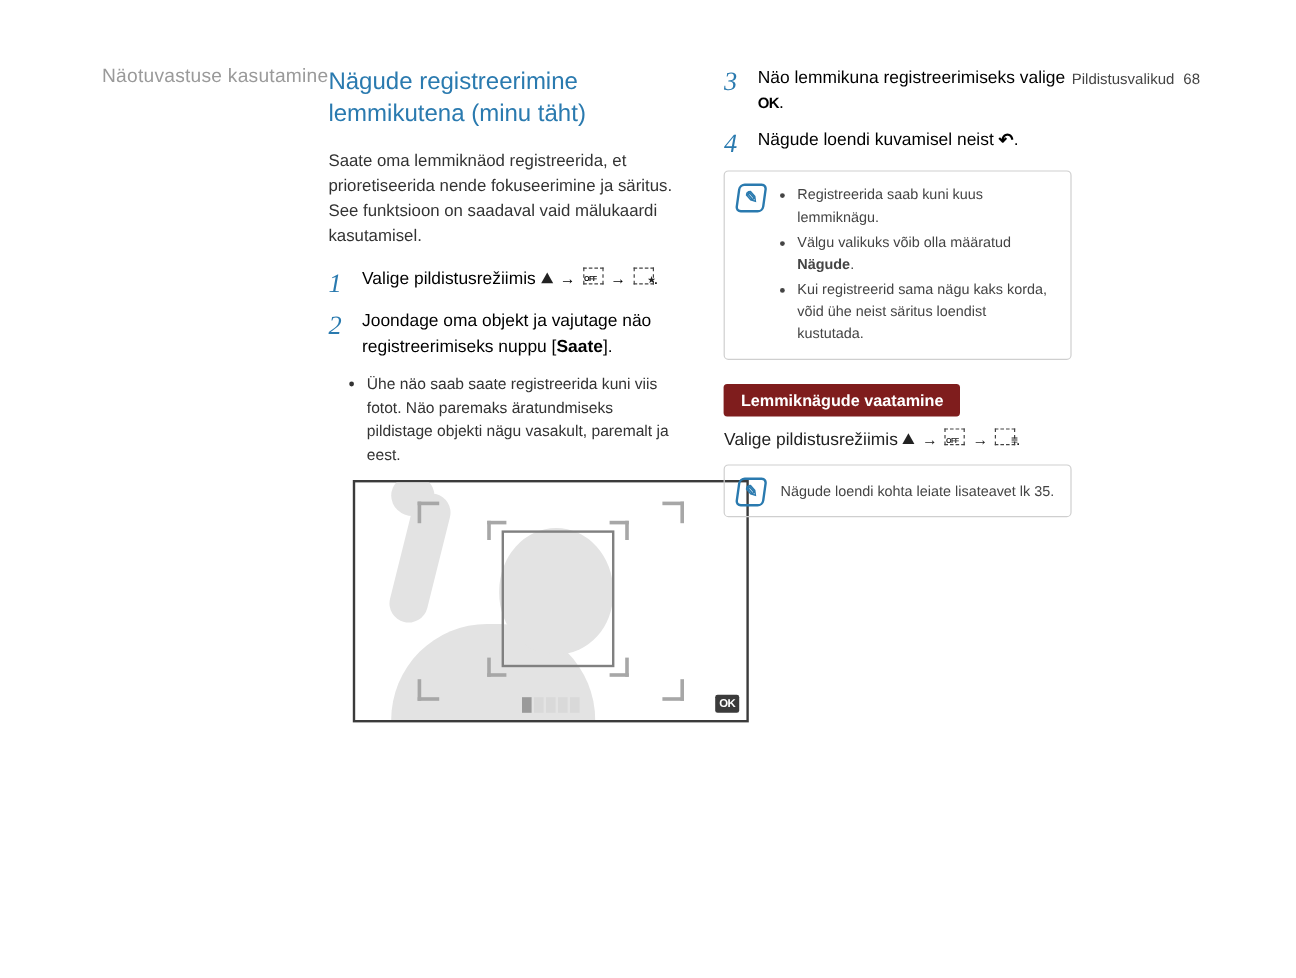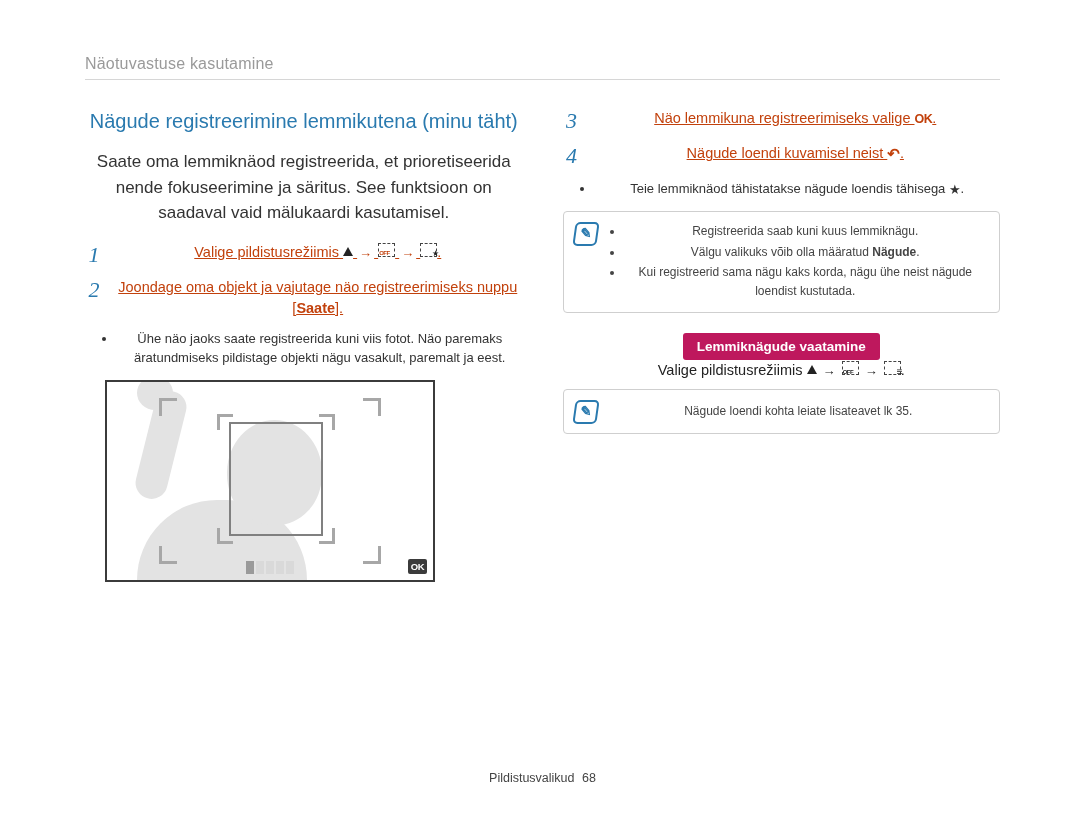--- a/index.html
+++ b/index.html
@@ -1,26 +1,26 @@
 <!DOCTYPE html>
 <html><head>
 <meta charset="utf-8">
 <style>
   * { box-sizing: border-box; margin: 0; padding: 0; }
   html, body { width: 1080px; height: 815px; background: #fff; font-family: Arial, Helvetica, sans-serif; color: #222; }
-  .page { padding: 55px 80px 30px 85px; display: flex; flex-direction: column; height: 100%; }
+  .page { padding: 55px 80px 30px 85px; display: flex; flex-direction: row; height: 100%; }
   .header-title { font-size: 16px; color: #9a9a9a; margin-bottom: 6px; letter-spacing: 0.2px; }
   .hr { border: none; border-top: 1px solid #d6d6d6; margin-bottom: 28px; }
   .columns { display: flex; gap: 40px; flex: 1; }
-  .col { flex: 1; min-width: 0; text-align: center; }
+  .col { flex: 1; min-width: 0; }
   .section-heading { color: #2a7aaf; font-size: 20px; font-weight: 400; line-height: 1.35; margin-bottom: 14px; }
-  .body-text { font-size: 17px; line-height: 1.5; color: #333; margin-bottom: 16px; }
+  .body-text { font-size: 14px; line-height: 1.5; color: #333; margin-bottom: 16px; }
   .step-row { display: flex; gap: 10px; margin-bottom: 10px; }
   .step-num { color: #2a7aaf; font-size: 22px; font-style: italic; font-weight: 400; min-width: 18px; line-height: 1.15; font-family: Georgia, 'Times New Roman', serif; }
-  .step-body { flex: 1; font-size: 14.5px; line-height: 1.45; color: #c2410c; text-decoration: underline; }
+  .step-body { flex: 1; font-size: 14.5px; line-height: 1.45; color: #000000; }
   .step-body b { font-weight: 700; }
   .sub-bullets { list-style: disc; padding-left: 32px; margin-top: 4px; margin-bottom: 12px; }
   .sub-bullets li { font-size: 13px; line-height: 1.5; color: #333; margin-bottom: 2px; }
   .icon-up { width:0; height:0; border-left:5px solid transparent; border-right:5px solid transparent; border-bottom:9px solid #222; display:inline-block; vertical-align: 1px; }
   .arrow { display:inline-block; font-size: 13px; padding: 0 2px; }
   .icon-face-off { display:inline-block; font-size: 12px; position: relative; width:17px; height:14px; }
   .icon-face-off::before { content:""; position:absolute; inset:0; border:1px dashed #444; }
   .icon-face-off::after { content:"OFF"; position:absolute; left:1px; bottom:-1px; font-size:6px; font-weight:700; letter-spacing:-0.5px; }
   .icon-face-star { display:inline-block; width:17px; height:14px; position:relative; }
   .icon-face-star::before { content:""; position:absolute; inset:0; border:1px dashed #444; }
@@ -52,21 +52,21 @@
   .face-frame-inner { position:absolute; top:40px; left:122px; width:94px; height:114px; border:2px solid #808080; }
   .progress { position:absolute; bottom:6px; left:50%; transform:translateX(-50%); display:flex; gap:2px; }
   .progress span { width:8px; height:13px; background:#d9d9d9; }
   .progress span:first-child { background:#9a9a9a; }
   .ok-chip { position:absolute; right:6px; bottom:6px; font-size:9.5px; font-weight:700; background:#3b3b3b; color:#fff; padding:2px 3px; border-radius:2px; letter-spacing:-0.5px; }
   .note-box { border:1px solid #cfcfcf; border-radius:4px; padding:10px 12px 10px 46px; position:relative; font-size:12px; line-height:1.55; color:#444; margin: 8px 0 20px 0; }
   .note-icon { position:absolute; left:10px; top:10px; width:24px; height:24px; border:2px solid #2a7aaf; border-radius:5px; color:#2a7aaf; display:flex; align-items:center; justify-content:center; font-weight:700; font-size:14px; transform:skewX(-8deg); }
   .note-box ul { list-style: disc; padding-left: 14px; }
   .note-box ul li { margin-bottom:2px; }
   .note-single { padding:12px 12px 12px 46px; }
-  .sub-heading-bar { display:inline-block; background:#be185d; color:#fff; font-size:13.5px; font-weight:700; padding:6px 14px; border-radius:3px; }
+  .sub-heading-bar { display:inline-block; background:#7f1d1d; color:#fff; font-size:13.5px; font-weight:700; padding:6px 14px; border-radius:3px; margin-bottom:10px; }
   .plain-line { font-size:14.5px; line-height:1.45; color:#222; margin-bottom:4px; }
   .footer { text-align:center; font-size:12.5px; color:#444; padding-top:4px; }
   .footer .pg { margin-left:4px; }
 </style>
 </head>
 <body>
 
 <div class="page">
   <div class="header-title">Näotuvastuse kasutamine</div>
   <hr class="hr">
@@ -89,21 +89,21 @@
         </div>
       </div>
 
       <div class="step-row">
         <div class="step-num">2</div>
         <div class="step-body">
           <span>Joondage oma objekt ja vajutage näo registreerimiseks nuppu [</span><b>Saate</b><span>].</span>
         </div>
       </div>
       <ul class="sub-bullets">
-        <li>Ühe näo jaoks saate registreerida kuni viis fotot. Näo paremaks äratundmiseks pildistage objekti nägu vasakult, paremalt ja eest.</li>
+        <li>Ühe näo saab saate registreerida kuni viis fotot. Näo paremaks äratundmiseks pildistage objekti nägu vasakult, paremalt ja eest.</li>
       </ul>
 
       <div class="camera-view">
         <div class="arm"></div>
         <div class="hand"></div>
         <div class="silhouette-body"></div>
         <div class="silhouette-head"></div>
         <div class="af-bracket af-tl"></div>
         <div class="af-bracket af-tr"></div>
         <div class="af-bracket af-bl"></div>
@@ -134,32 +134,27 @@
           <span>Näo lemmikuna registreerimiseks valige </span><span class="icon-ok">OK</span><span>.</span>
         </div>
       </div>
 
       <div class="step-row">
         <div class="step-num">4</div>
         <div class="step-body">
           <span>Nägude loendi kuvamisel neist </span><span class="icon-back">↶</span><span>.</span>
         </div>
       </div>
-      <ul class="sub-bullets">
-        <li>
-          <span>Teie lemmiknäod tähistatakse nägude loendis tähisega </span><span class="icon-star-solid">★</span><span>.</span>
-        </li>
-      </ul>
 
       <div class="note-box">
         <div class="note-icon">✎</div>
         <ul>
           <li>Registreerida saab kuni kuus lemmiknägu.</li>
           <li>Välgu valikuks võib olla määratud <b>Nägude</b>.</li>
-          <li>Kui registreerid sama nägu kaks korda, nägu ühe neist nägude loendist kustutada.</li>
+          <li>Kui registreerid sama nägu kaks korda, võid ühe neist säritus loendist kustutada.</li>
         </ul>
       </div>
 
       <div class="sub-heading-bar">Lemmiknägude vaatamine</div>
 
       <div class="plain-line">
         <span>Valige pildistusrežiimis </span>
         <span class="icon-up"></span>
         <span class="arrow">→</span>
         <span class="icon-face-off"></span>

